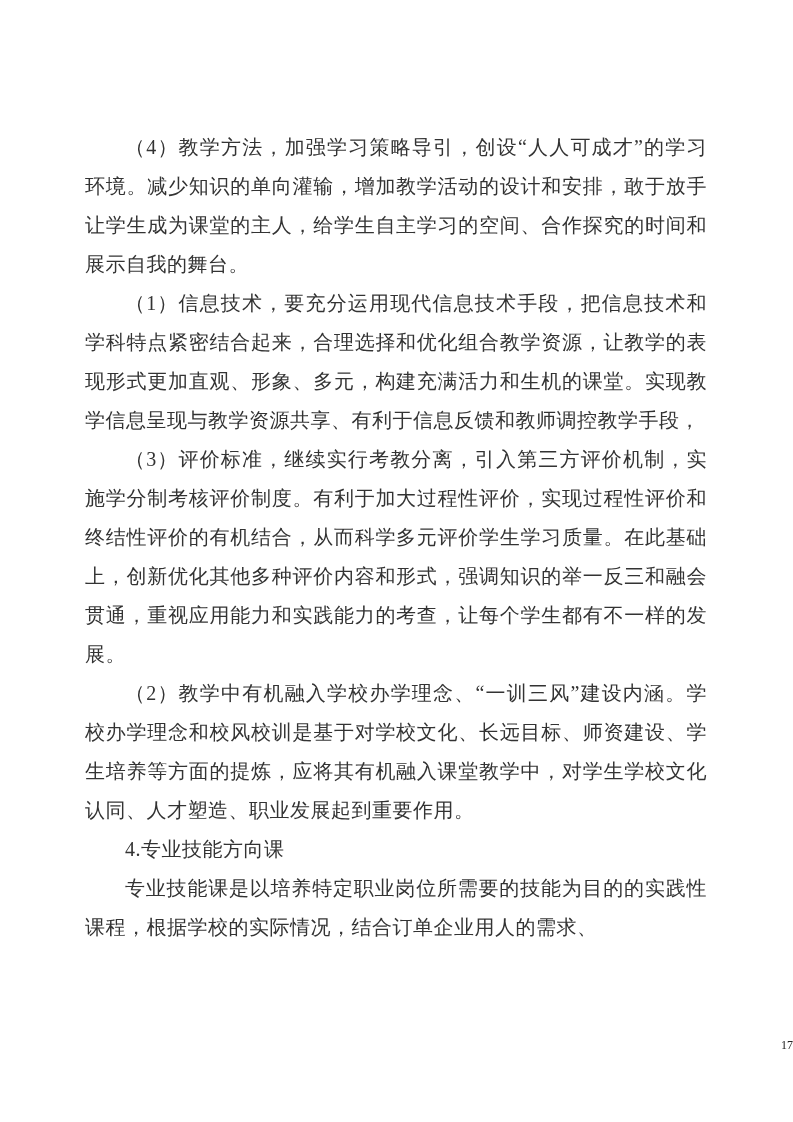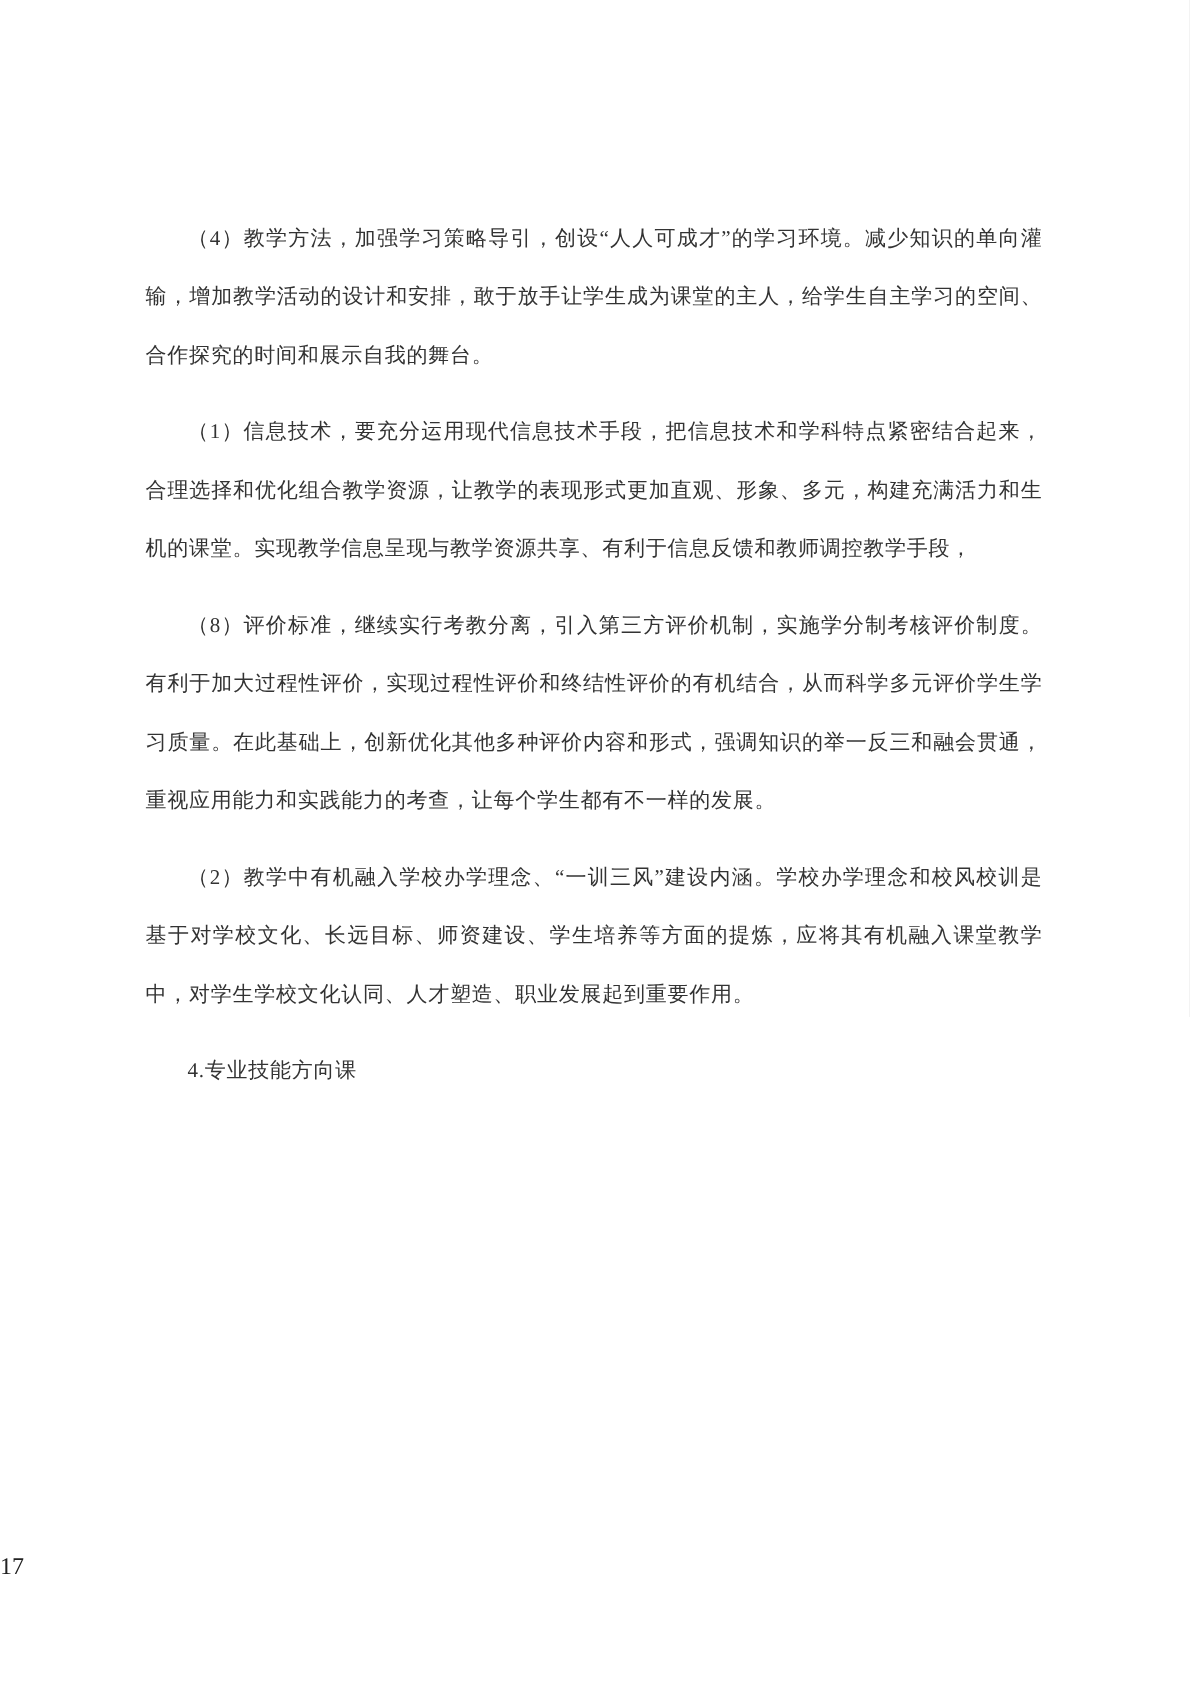--- a/index.html
+++ b/index.html
@@ -16,47 +16,48 @@
     overflow: hidden;
     font-family: "Liberation Serif", "DejaVu Serif", serif;
   }
   .content {
     position: absolute;
     left: 85px;
     top: 128px;
     width: 622px;
   }
   .para {
-    margin: 12px;
+    margin: 0;
     padding: 0;
-    font-size: 14px;
+    font-size: 20px;
     line-height: 39px;
     letter-spacing: 0.5px;
     color: #333333;
     text-align: justify;
     text-indent: 2em;
     word-break: break-all;
   }
   .footer {
     position: absolute;
     left: 0;
-    right: 13px;
+    right: 0;
     top: 1036px;
-    text-align: left;
-    font-size: 16px;
+    text-align: right;
+    font-size: 12px;
     line-height: 18px;
     color: #222222;
     font-family: "Liberation Serif", "DejaVu Serif", serif;
   }
 </style>
 </head>
 <body>
 
 <div class="page">
   <div class="content">
     <p class="para">（4）教学方法，加强学习策略导引，创设“人人可成才”的学习环境。减少知识的单向灌输，增加教学活动的设计和安排，敢于放手让学生成为课堂的主人，给学生自主学习的空间、合作探究的时间和展示自我的舞台。</p>
     <p class="para">（1）信息技术，要充分运用现代信息技术手段，把信息技术和学科特点紧密结合起来，合理选择和优化组合教学资源，让教学的表现形式更加直观、形象、多元，构建充满活力和生机的课堂。实现教学信息呈现与教学资源共享、有利于信息反馈和教师调控教学手段，</p>
-    <p class="para">（8）评价标准，继续实行考教分离，引入第三方评价机制，实施学分制考核评价制度。有利于加大过程性评价，实现过程性评价和终结性评价的有机结合，从而科学多元评价学生学习质量。在此基础上，创新优化其他多种评价内容和形式，强调知识的举一反三和融会贯通，重视应用能力和实践能力的考查，让每个学生都有不一样的发展。</p>
+    <p class="para">（3）评价标准，继续实行考教分离，引入第三方评价机制，实施学分制考核评价制度。有利于加大过程性评价，实现过程性评价和终结性评价的有机结合，从而科学多元评价学生学习质量。在此基础上，创新优化其他多种评价内容和形式，强调知识的举一反三和融会贯通，重视应用能力和实践能力的考查，让每个学生都有不一样的发展。</p>
     <p class="para">（2）教学中有机融入学校办学理念、“一训三风”建设内涵。学校办学理念和校风校训是基于对学校文化、长远目标、师资建设、学生培养等方面的提炼，应将其有机融入课堂教学中，对学生学校文化认同、人才塑造、职业发展起到重要作用。</p>
     <p class="para">4.专业技能方向课</p>
+    <p class="para">专业技能课是以培养特定职业岗位所需要的技能为目的的实践性课程，根据学校的实际情况，结合订单企业用人的需求、</p>
   </div>
   <div class="footer">17</div>
 </div>
 
 </body></html>

